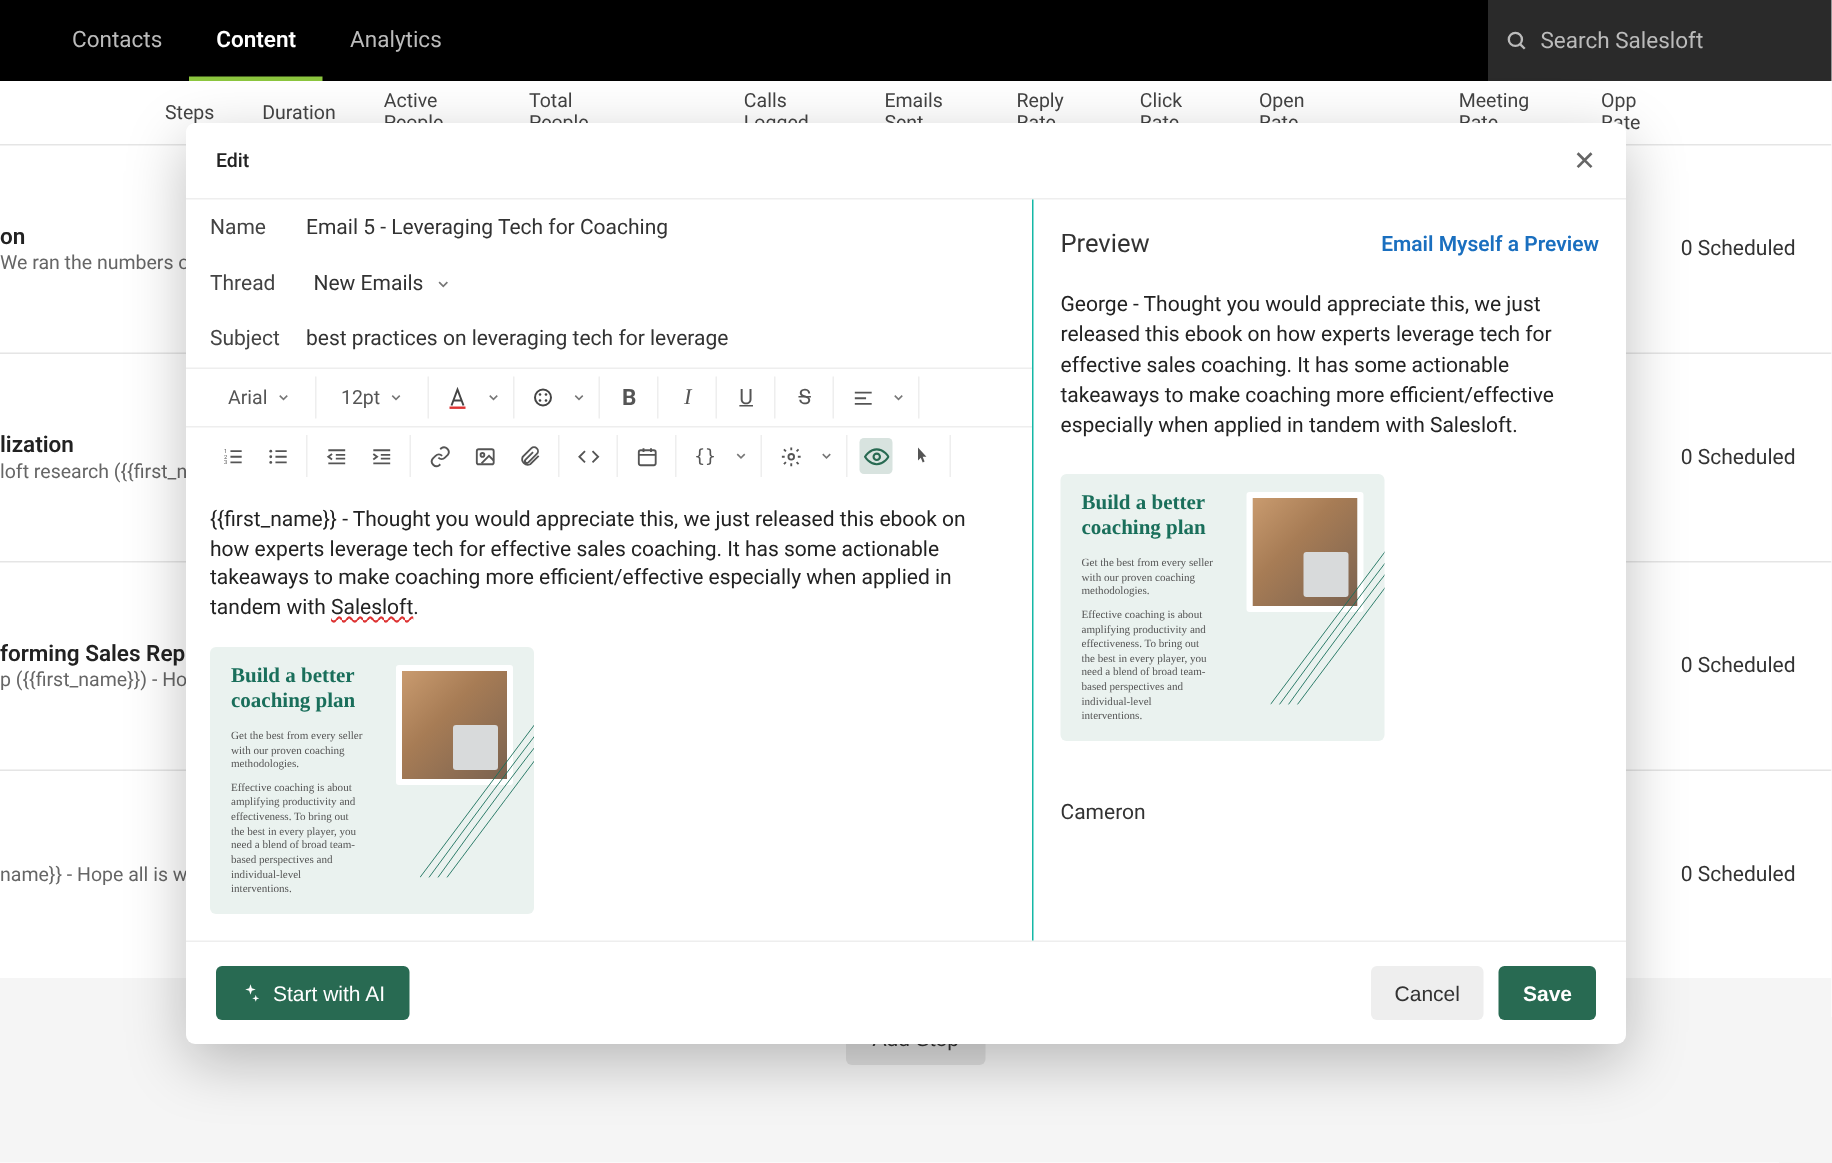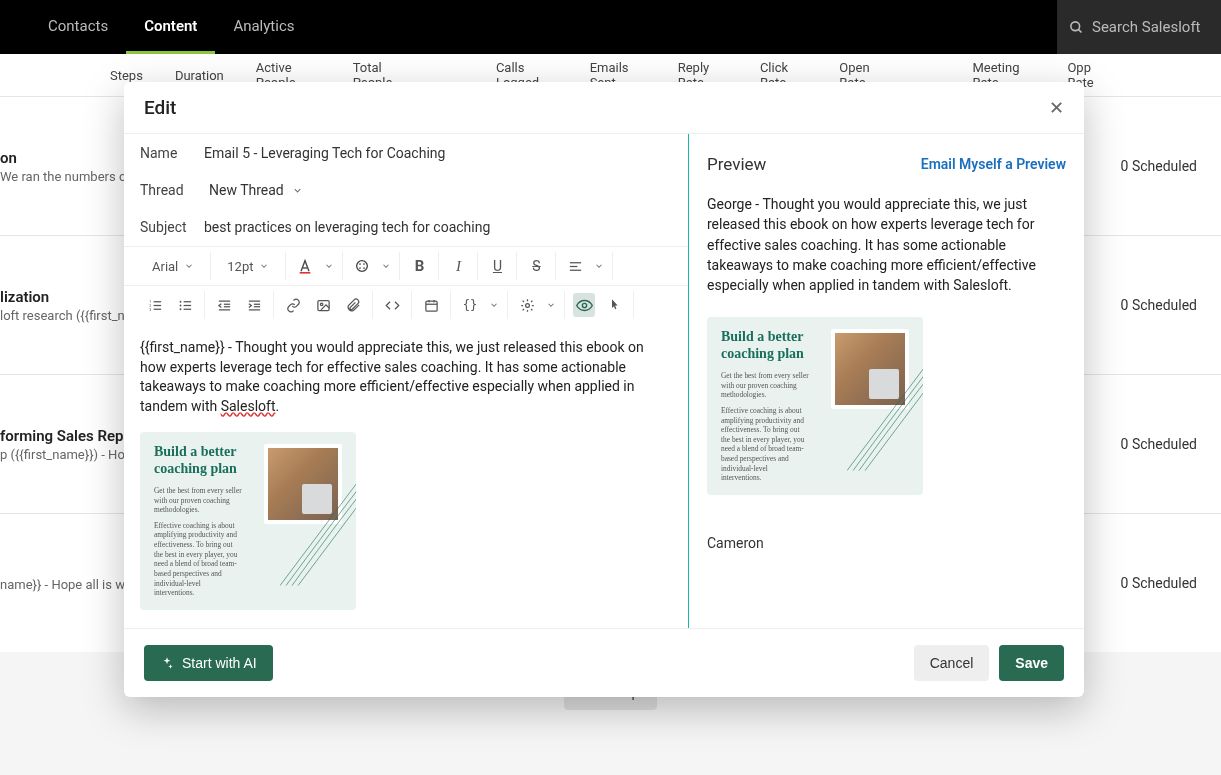--- a/index.html
+++ b/index.html
@@ -35,21 +35,21 @@
   .topnav .nav-item.active {
     color: #fff;
     font-weight: 600;
     border-bottom: 3px solid #8cc63f;
   }
   .search-box {
     position: absolute;
     right: 0;
     top: 0;
     height: 54px;
-    width: 164px;
+    width: 229px;
     background: #2a2a2a;
     display: flex;
     align-items: center;
     padding: 0 12px;
     color: #bbb;
     font-size: 15px;
     gap: 8px;
   }
   .search-box svg { flex-shrink: 0; }
 
@@ -137,21 +137,21 @@
     display: flex;
     flex-direction: column;
   }
   .modal-header {
     display: flex;
     align-items: center;
     justify-content: space-between;
     padding: 14px 20px;
   }
   .modal-header h2 {
-    font-size: 19px;
+    font-size: 13px;
     font-weight: 500;
     color: #222;
   }
   .close-x { cursor: pointer; color: #666; font-size: 18px; }
 
   .modal-body {
     display: flex;
     border-top: 1px solid #eee;
     border-bottom: 1px solid #eee;
     height: 496px;
@@ -435,29 +435,29 @@
   <div class="modal-body">
 
     <div class="editor-pane">
       <div class="field-row">
         <div class="field-label">Name</div>
         <div class="field-value">Email 5 - Leveraging Tech for Coaching</div>
       </div>
       <div class="field-row thread-row">
         <div class="field-label">Thread</div>
         <div class="thread-select">
-          <span>New Thread</span>
+          <span>New Emails</span>
           <svg class="chev-small" width="11" height="11" viewBox="0 0 24 24" fill="none" stroke="currentColor" stroke-width="2.5">
               <polyline points="6 9 12 15 18 9"></polyline>
             </svg>
         </div>
       </div>
       <div class="field-row">
         <div class="field-label">Subject</div>
-        <div class="field-value">best practices on leveraging tech for coaching</div>
+        <div class="field-value">best practices on leveraging tech for leverage</div>
       </div>
 
       <div class="toolbar">
         <div class="tb-row">
           <div class="tb-group">
             <div class="tb-btn wide">
               <span>Arial</span>
               <svg class="chev-small" width="10" height="10" viewBox="0 0 24 24" fill="none" stroke="currentColor" stroke-width="2.5">
                   <polyline points="6 9 12 15 18 9"></polyline>
                 </svg>

